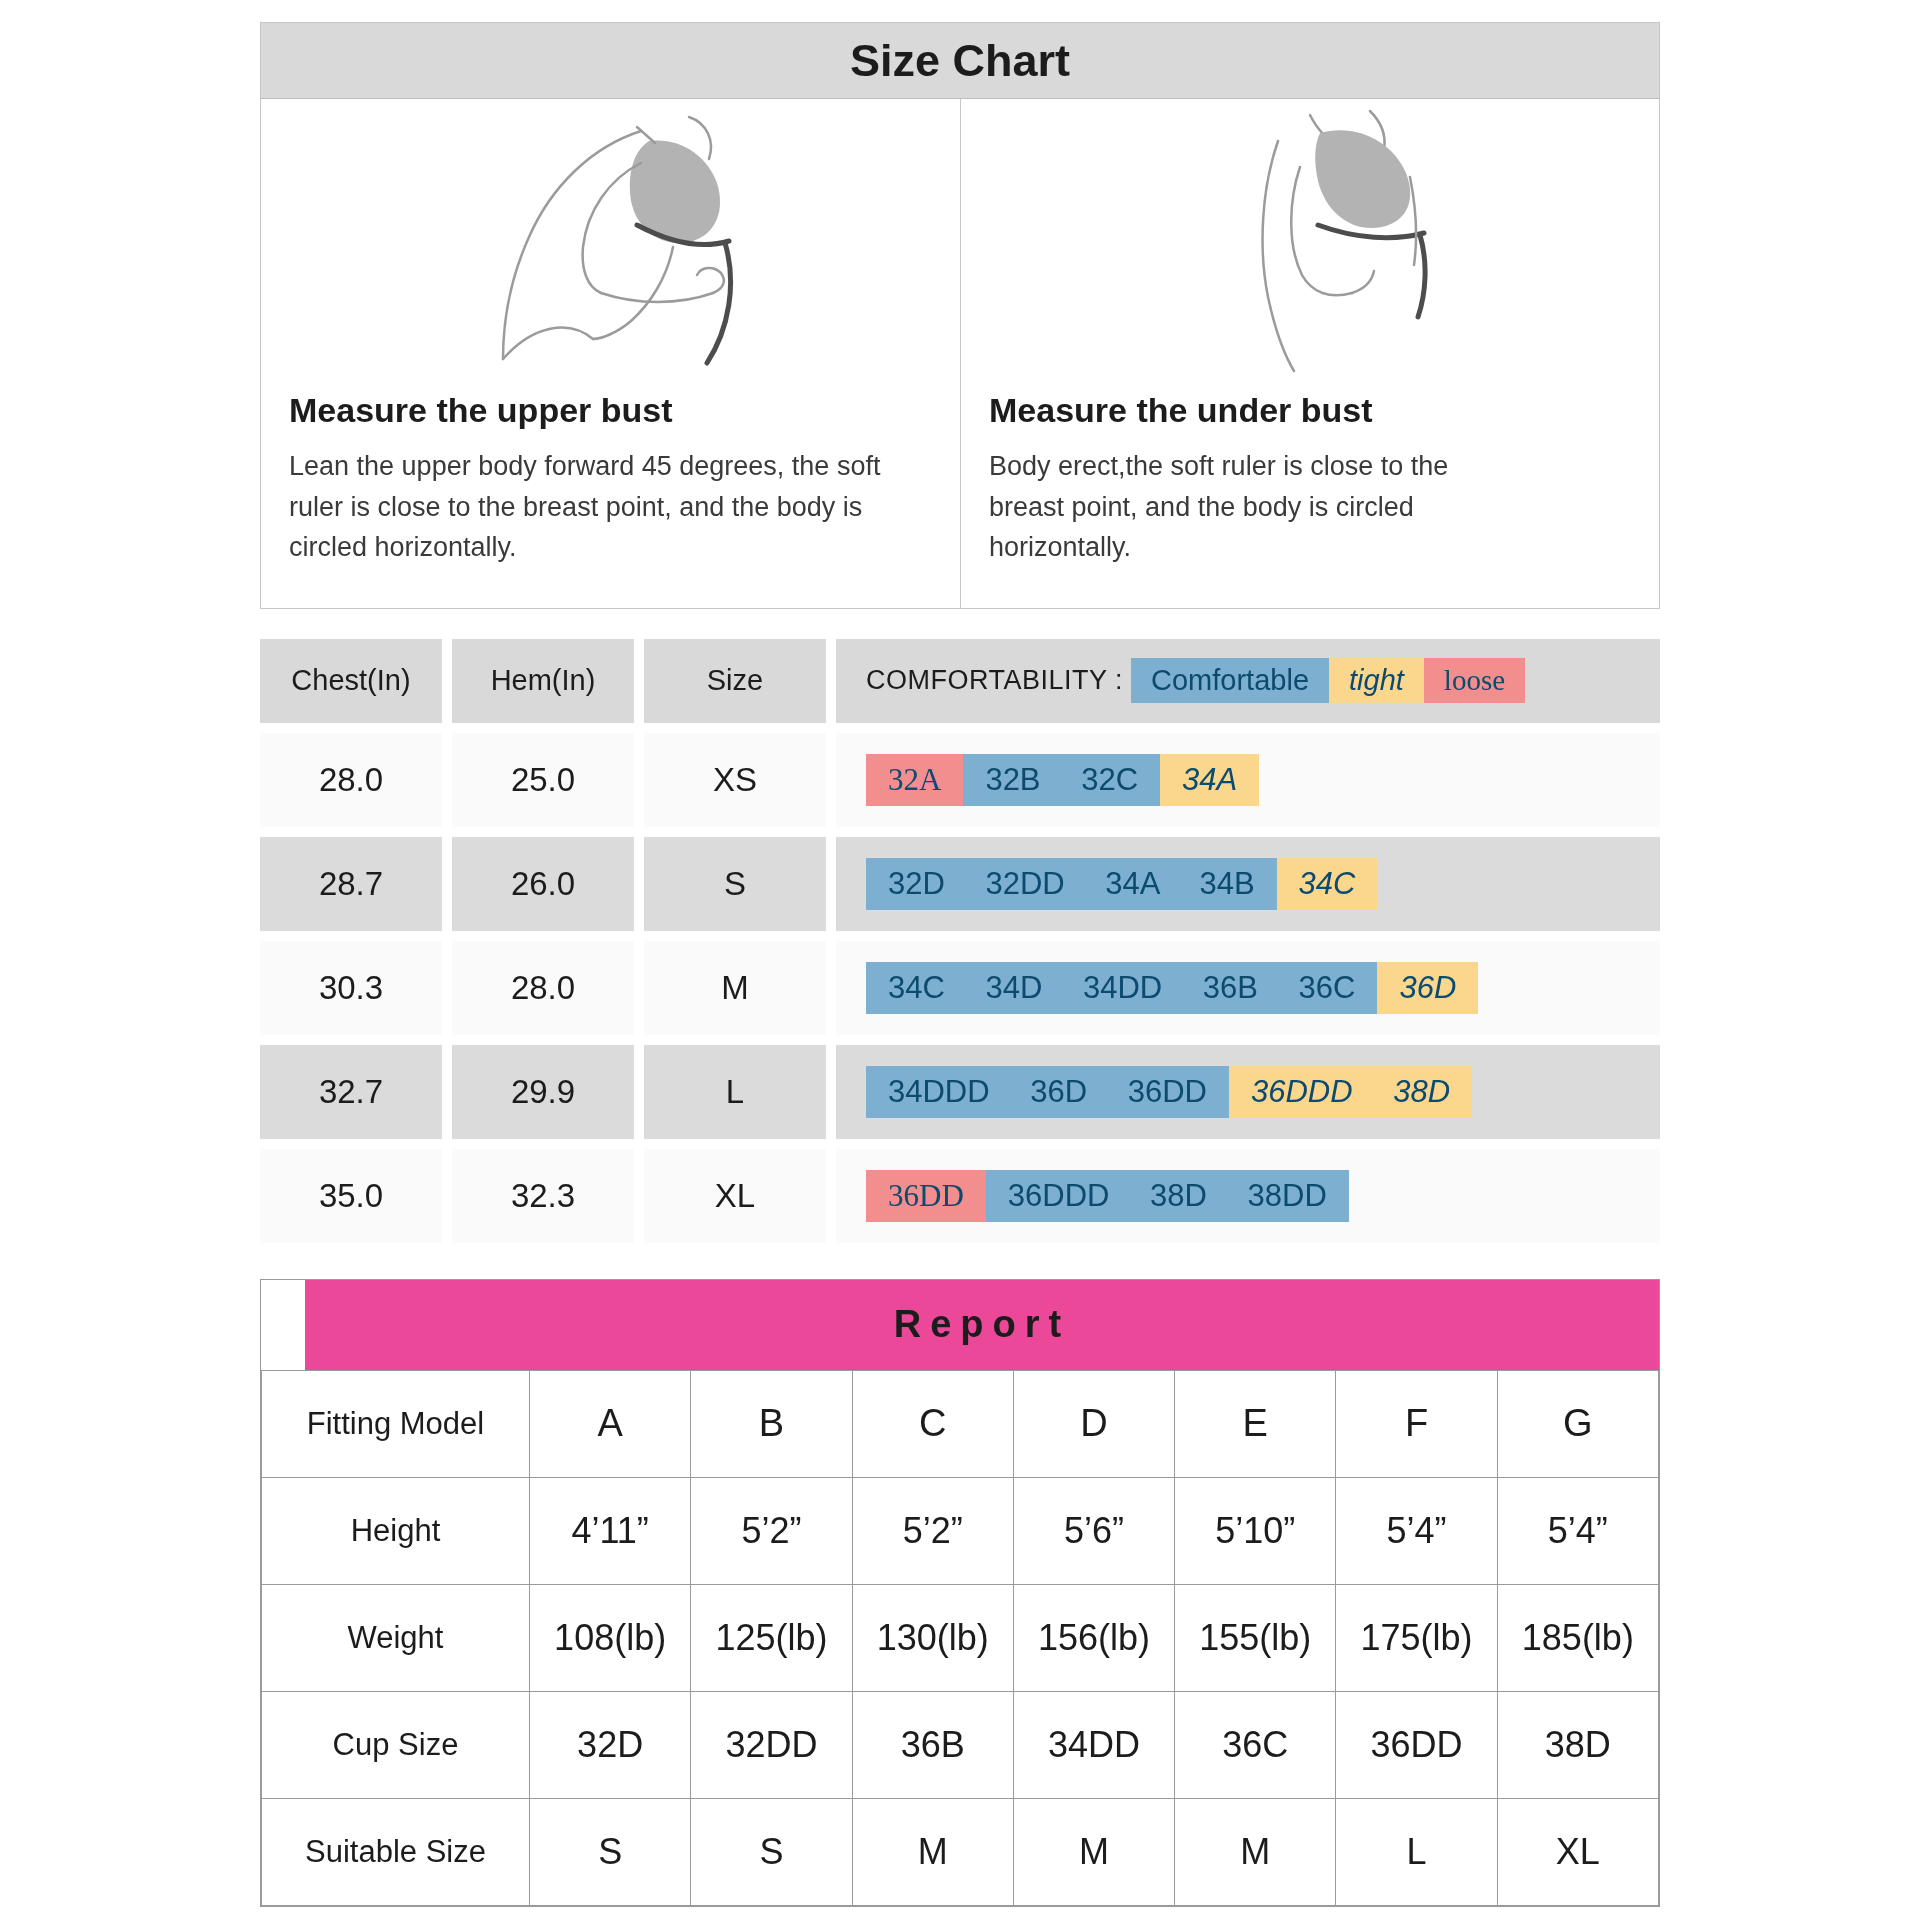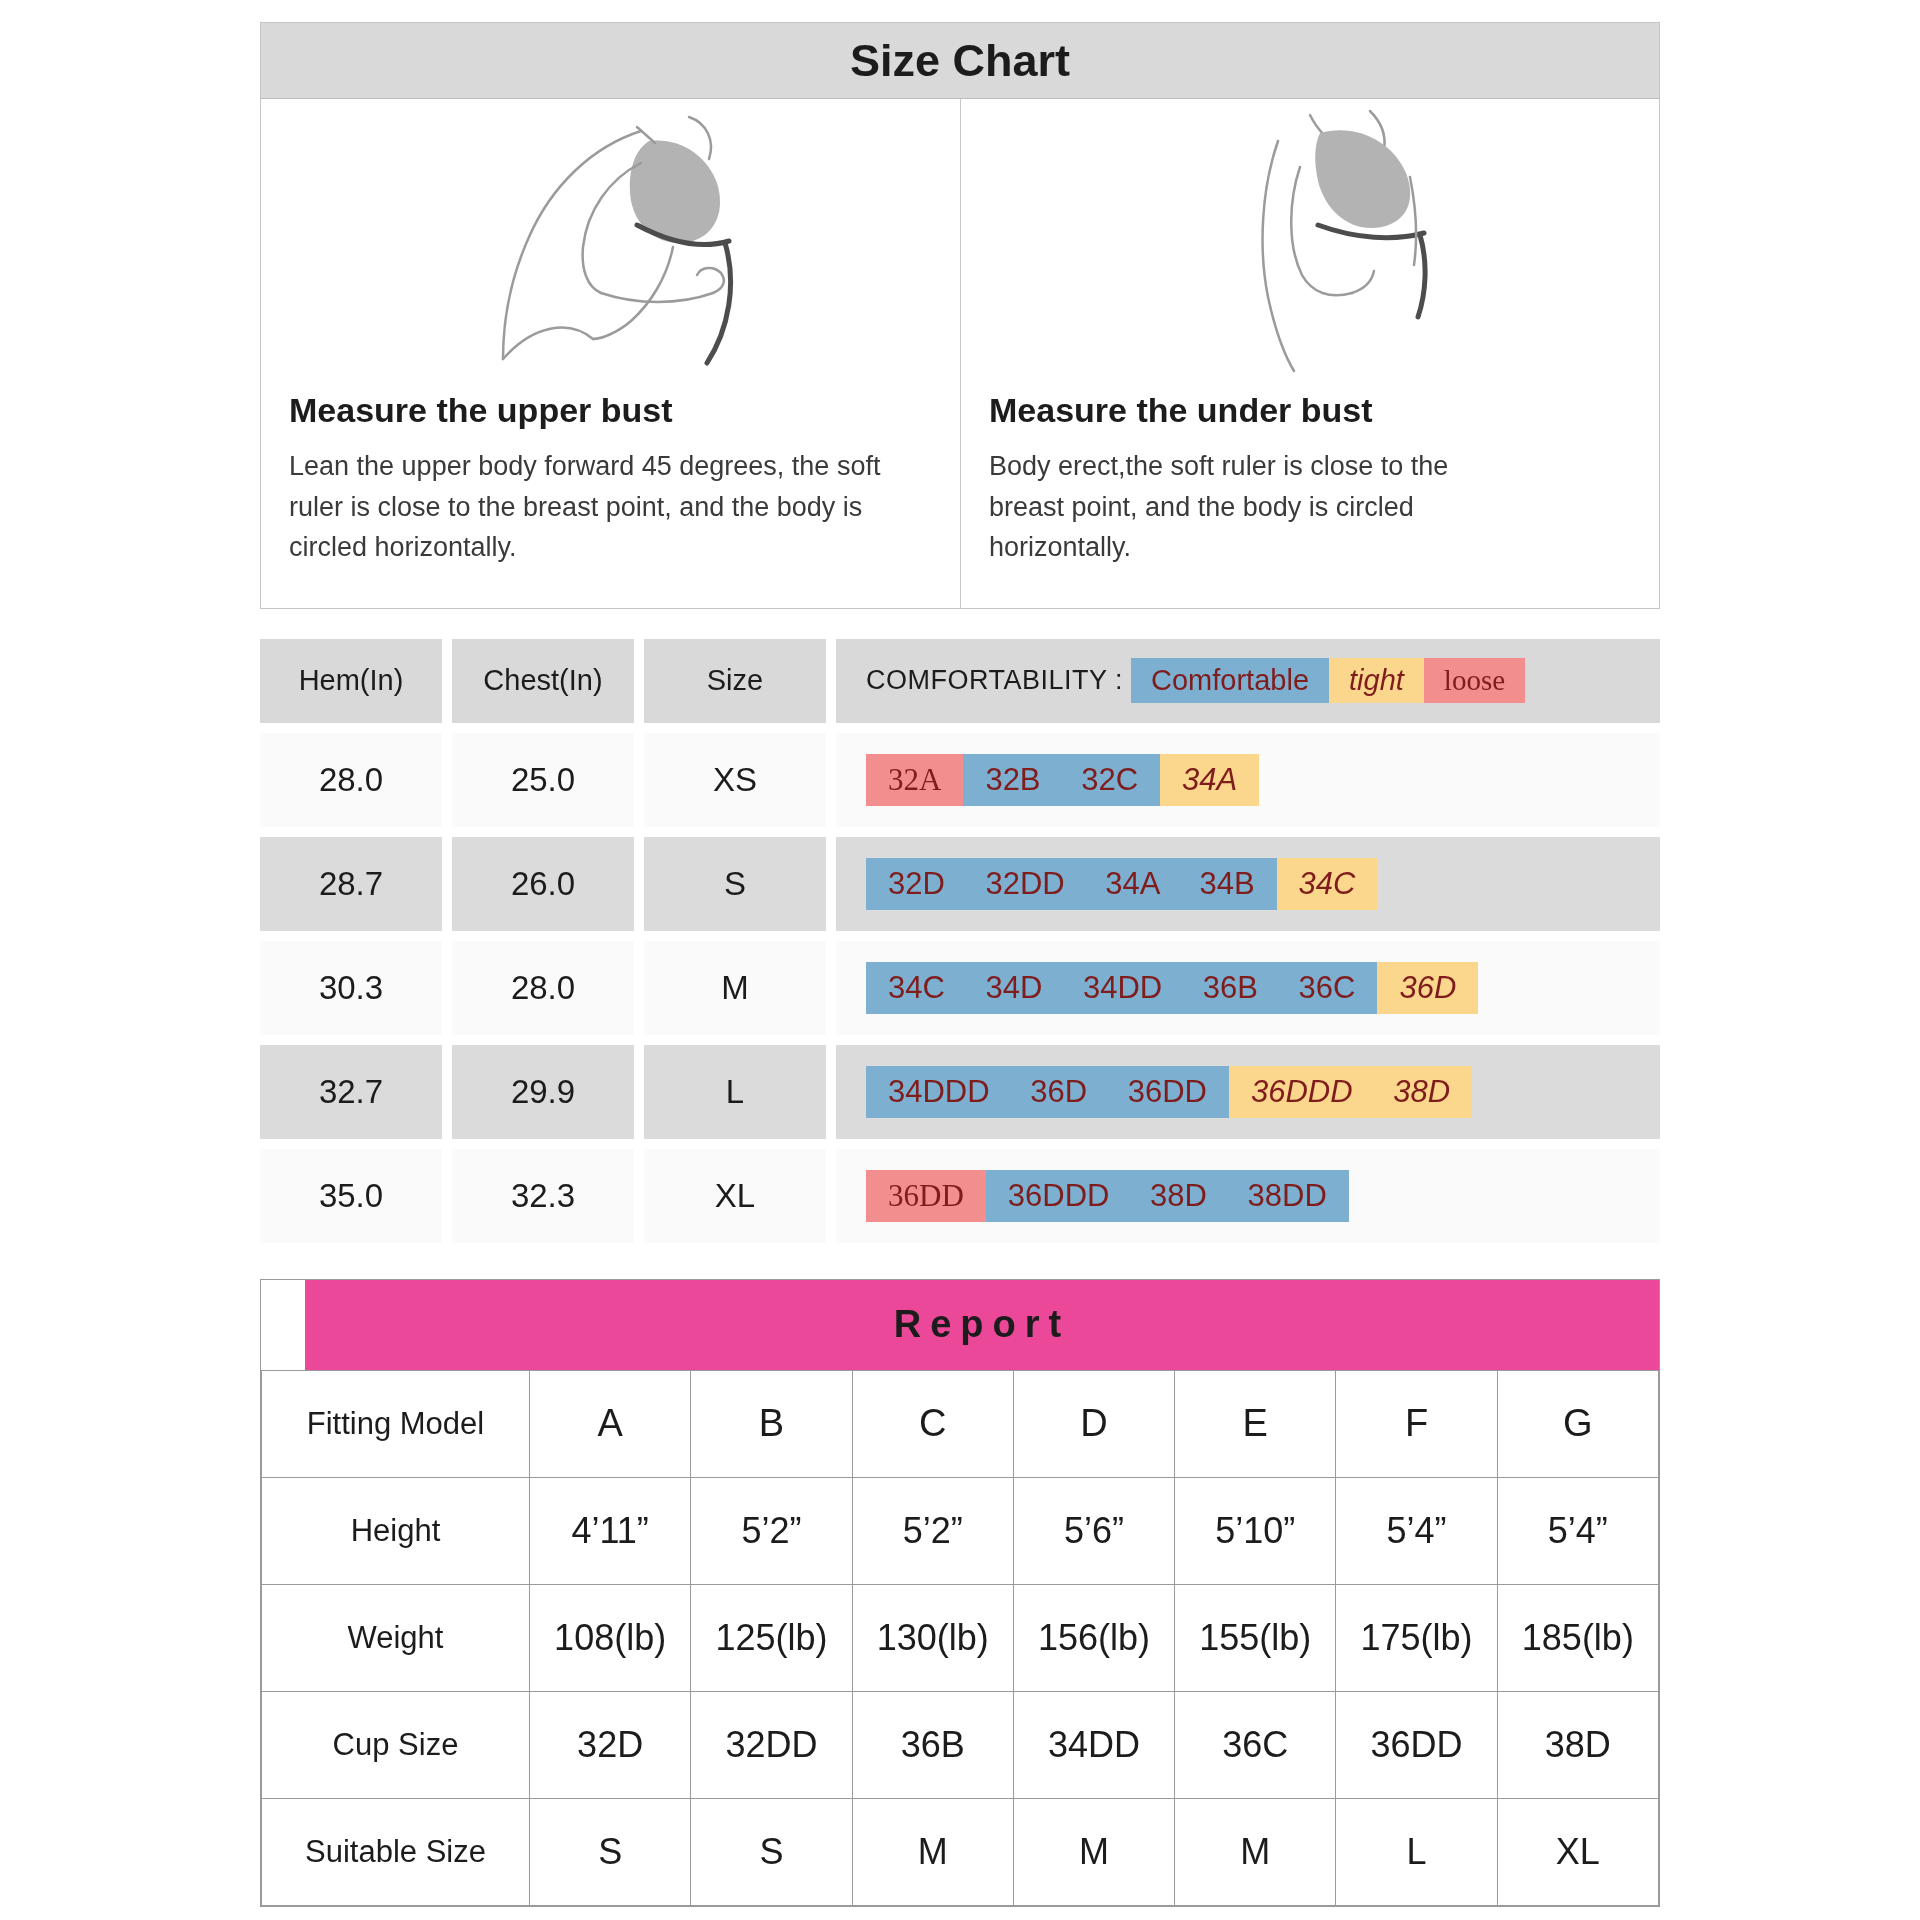--- a/index.html
+++ b/index.html
@@ -35,21 +35,21 @@
     grid-template-columns:182px 182px 182px 1fr;
     gap:10px;
   }
   .cell { display:flex; align-items:center; justify-content:center; }
   .th { background:#d9d9d9; height:84px; font-size:29px; }
   .vcell { height:94px; font-size:33px; }
   .row-light { background:#fafafa; }
   .row-gray  { background:#dbdbdb; }
   .comfort-cell { justify-content:flex-start; padding-left:30px; }
   .badge {
-    color:#7f1d1d; font-size:31px; padding:8px 22px;
+    color:#0c4a6e; font-size:31px; padding:8px 22px;
     word-spacing:32px; white-space:nowrap;text-align:center;
   }
   .legend-badge { font-size:29px; padding:6px 20px; word-spacing:normal; }
   .badge[data-type="comfortable"] { background:#7cafd0; }
   .badge[data-type="tight"]       { background:#fbd78e;font-style:italic; }
   .badge[data-type="loose"]       { background:#f28e8e;font-family:Liberation Serif, serif; }
   .comfort-label { font-size:27px; letter-spacing:0.5px; margin-right:8px; }
 
   
   .report { margin-top:36px; border:1px solid #9a9a9a; }
@@ -118,22 +118,22 @@
         </div>
         <div class="sc-heading">Measure the under bust</div>
         <div class="sc-desc">Body erect,the soft ruler is close to the breast point, and the body is circled horizontally.</div>
       </div>
 
     </div>
   </section>
 
   <section class="size-table">
 
+    <div class="cell th">Chest(In)</div>
     <div class="cell th">Hem(In)</div>
-    <div class="cell th">Chest(In)</div>
     <div class="cell th">Size</div>
     <div class="cell th comfort-cell">
       <span class="comfort-label">COMFORTABILITY :</span>
       <span class="badge legend-badge" data-type="comfortable">Comfortable</span>
       <span class="badge legend-badge" data-type="tight">tight</span>
       <span class="badge legend-badge" data-type="loose">loose</span>
     </div>
 
     <div class="cell vcell row-light">28.0</div>
     <div class="cell vcell row-light">25.0</div>

